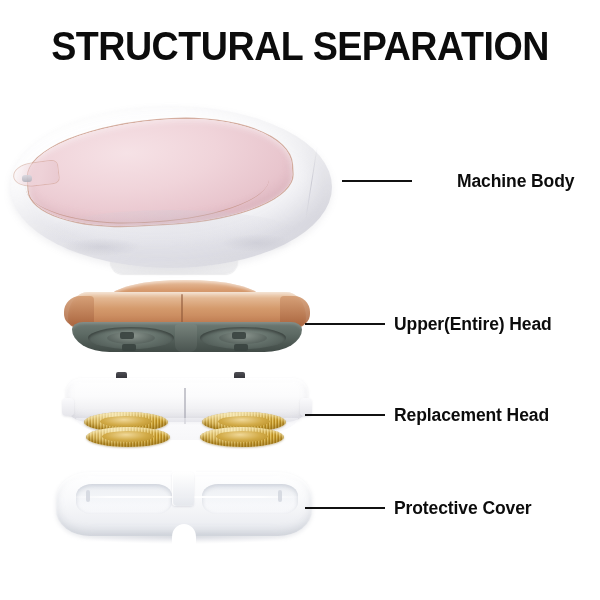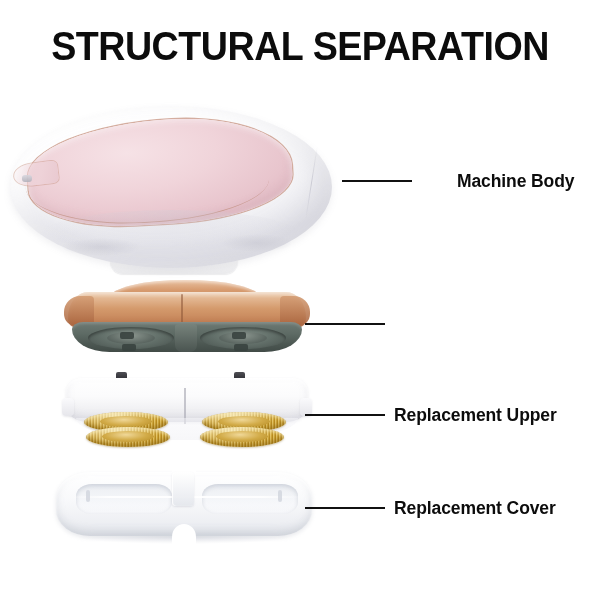--- a/index.html
+++ b/index.html
@@ -553,23 +553,24 @@
   <div class="pc-post"></div>
 </div>
 
 <div class="callout" id="callout-machine-body">
   <div class="leader" style="width:70px"></div>
   <div class="callout-label">Machine Body</div>
 </div>
 
 <div class="callout" id="callout-upper-head">
   <div class="leader" style="width:80px"></div>
+  <div class="callout-label">Upper(Entire) Head</div>
 </div>
 
 <div class="callout" id="callout-replacement">
   <div class="leader" style="width:80px"></div>
-  <div class="callout-label">Replacement Upper</div>
+  <div class="callout-label">Replacement Head</div>
 </div>
 
 <div class="callout" id="callout-protective">
   <div class="leader" style="width:80px"></div>
-  <div class="callout-label">Replacement Cover</div>
+  <div class="callout-label">Protective Cover</div>
 </div>
 
 </body></html>

